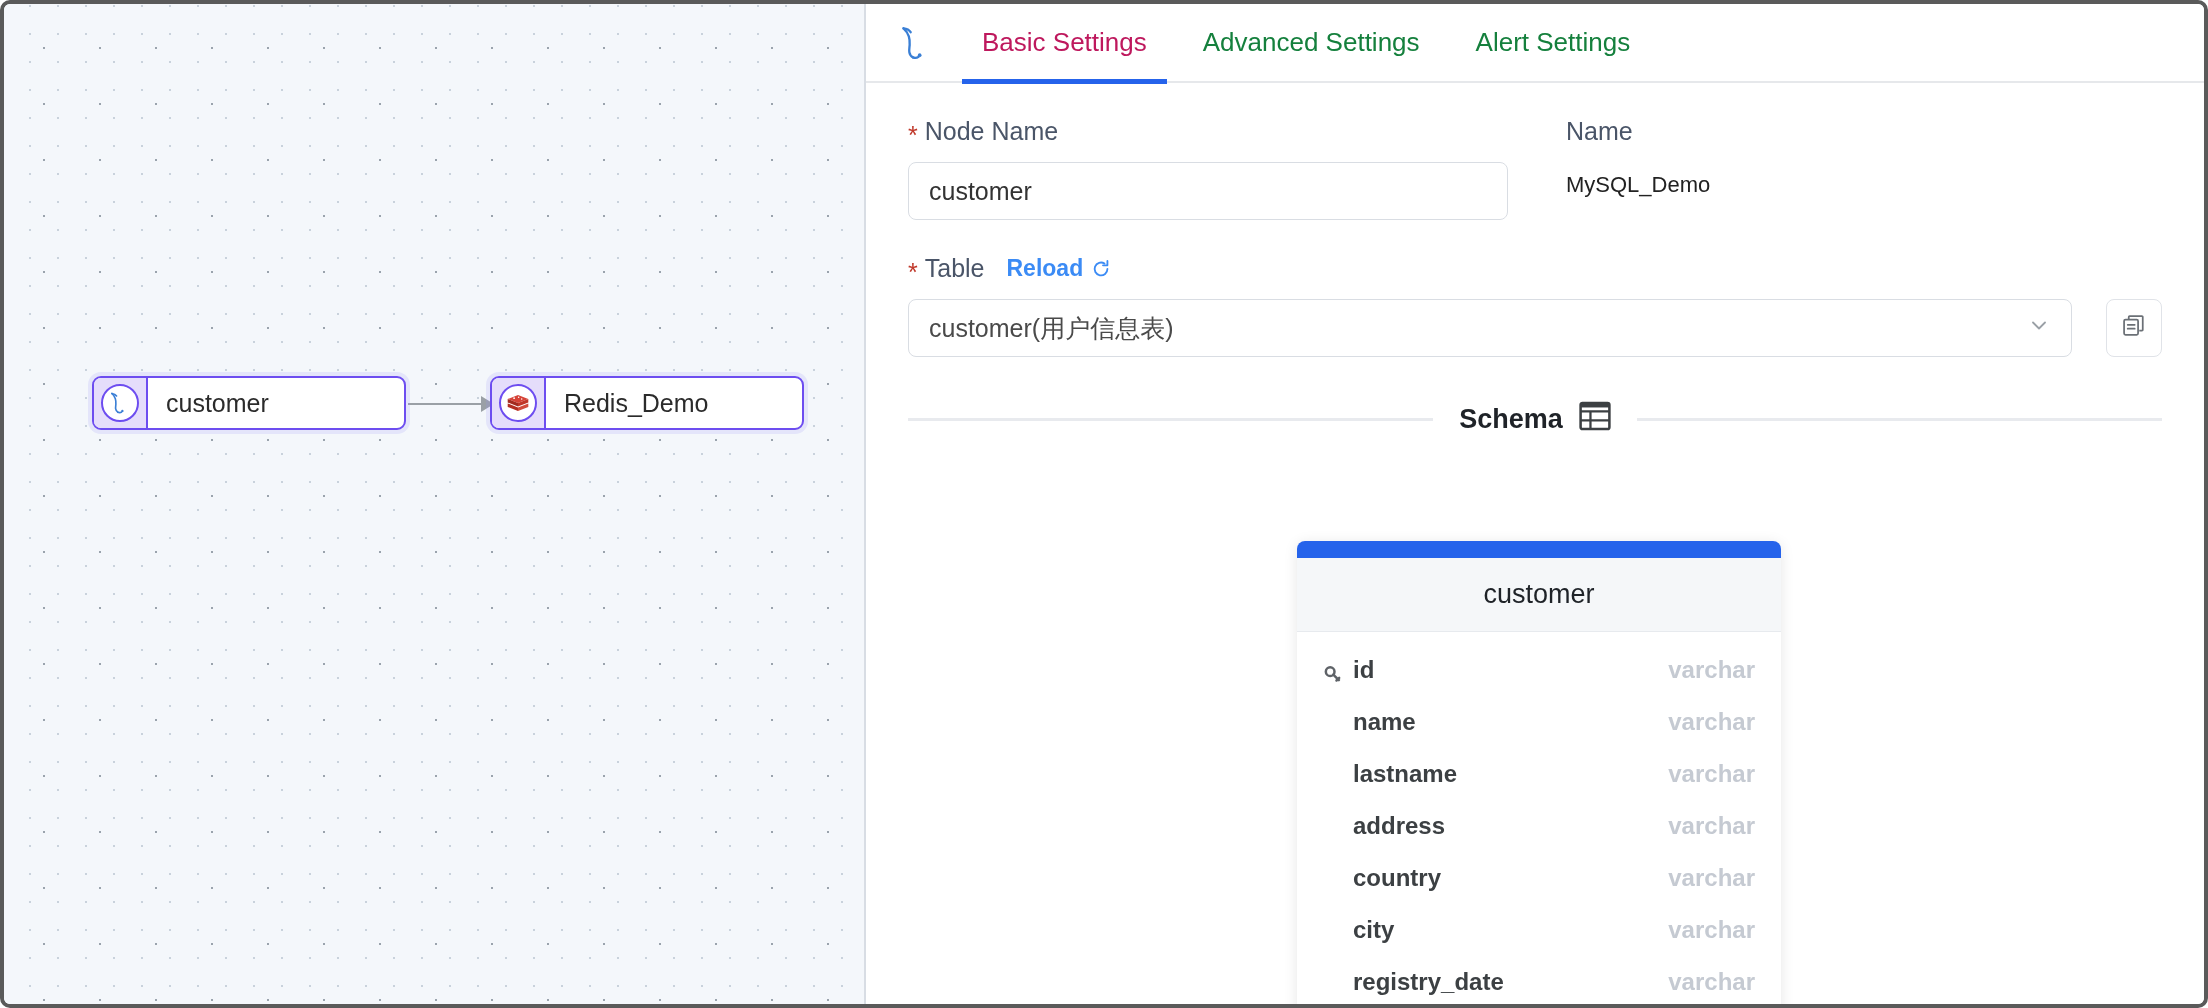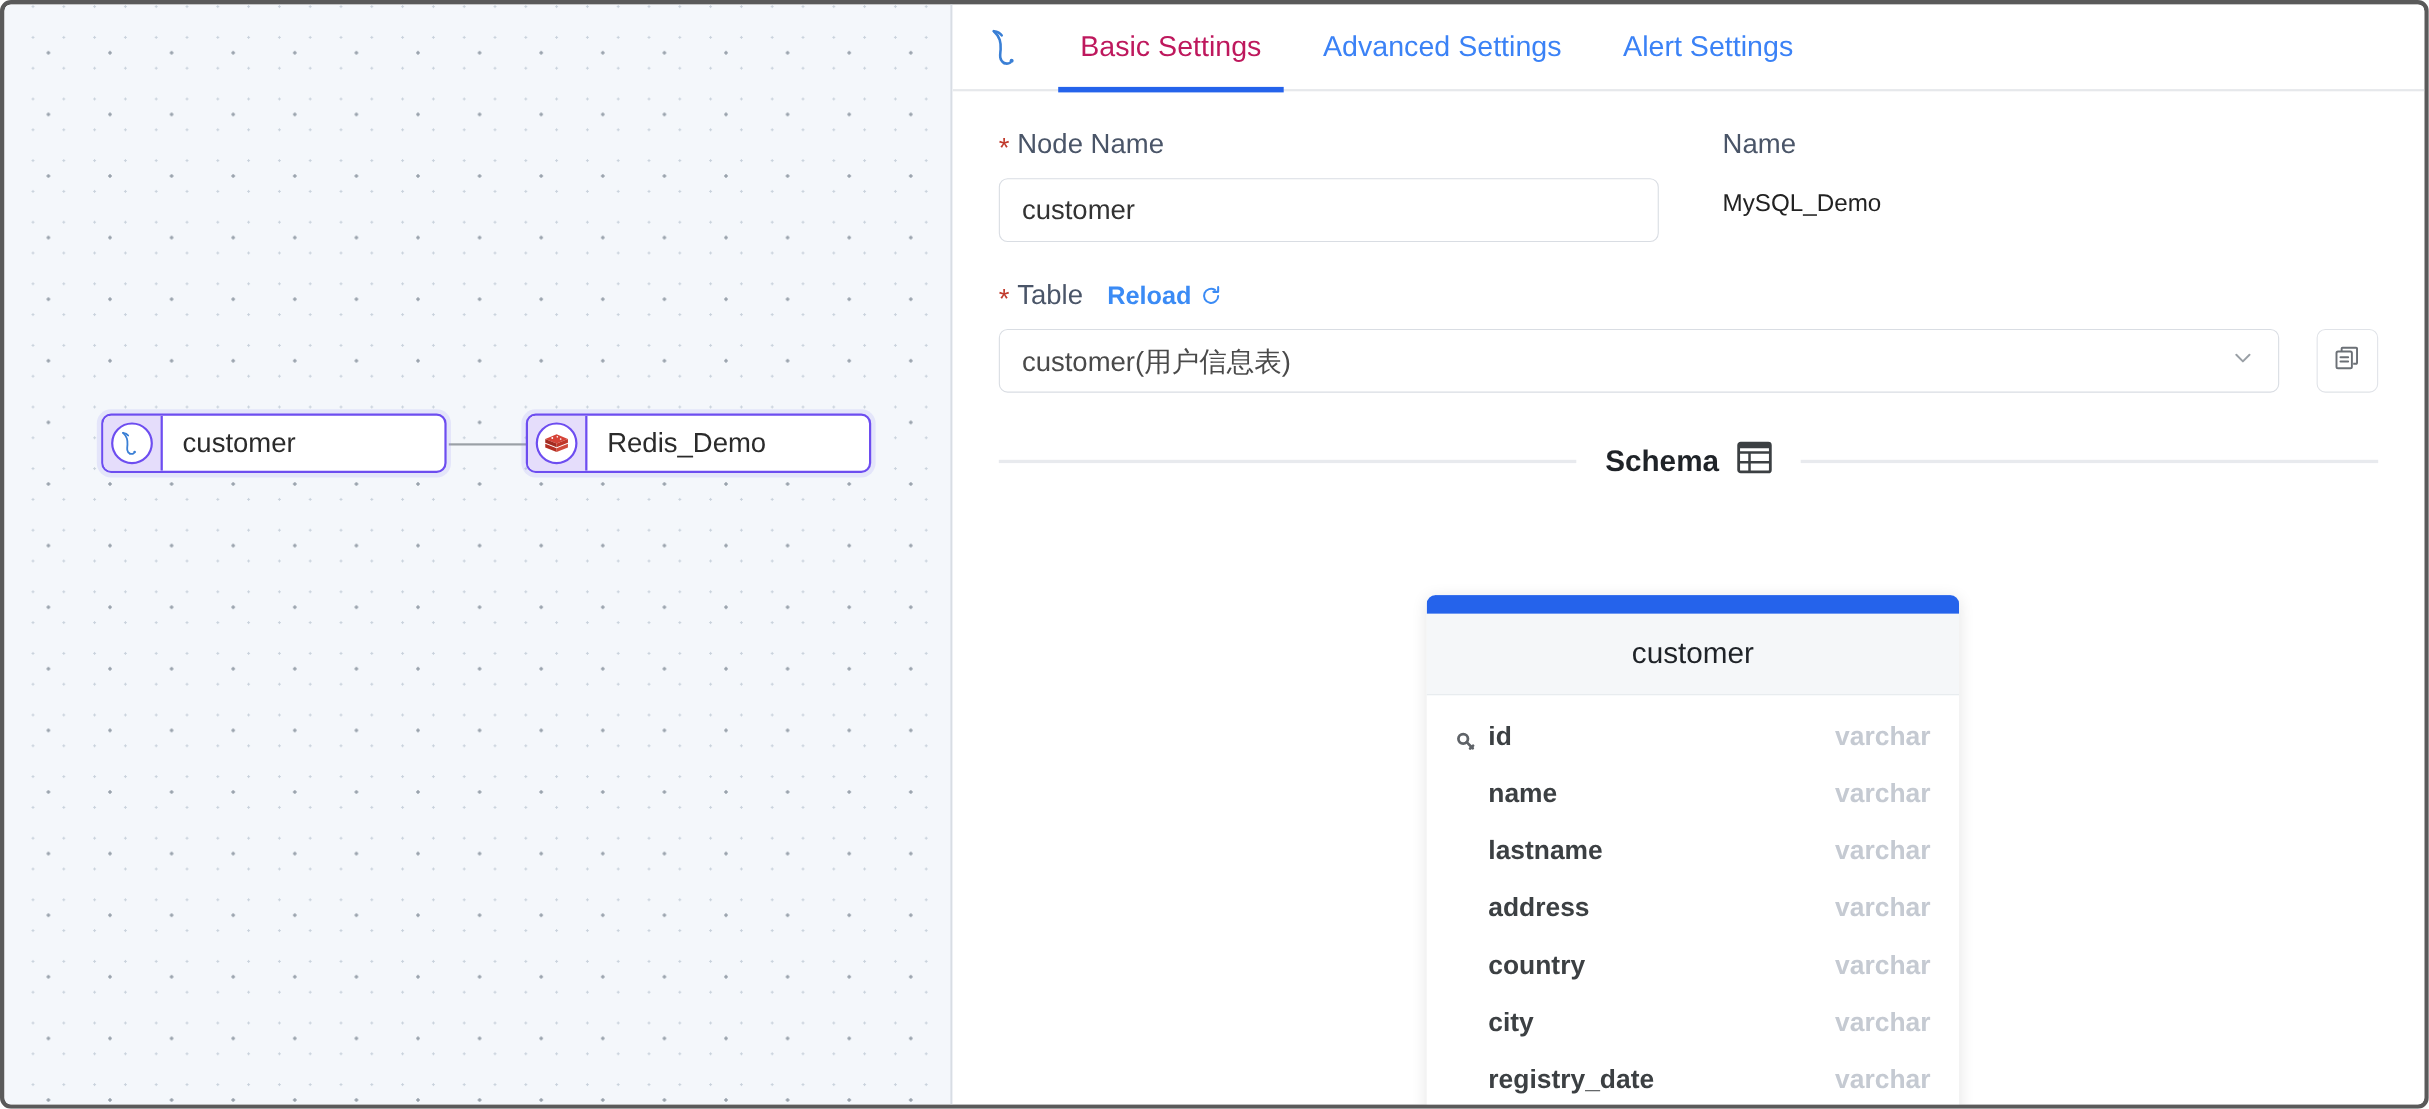--- a/index.html
+++ b/index.html
@@ -64,21 +64,21 @@
   }
   .node-label {
     display: flex;
     align-items: center;
     padding: 0 18px;
     font-size: 25px;
     color: #2b2b2b;
     white-space: nowrap;
   }
   #node-customer { left: 88px; top: 372px; width: 314px; }
-  #node-redis    { left: 474px; top: 372px; width: 314px; }
+  #node-redis    { left: 486px; top: 372px; width: 314px; }
 
   .connector {
     position: absolute;
     left: 404px; top: 396px;
     width: 86px; height: 8px;
     display: flex;
     align-items: center;
   }
   .connector-line {
     height: 2.5px;
@@ -118,21 +118,21 @@
     align-items: center;
     justify-content: center;
   }
   .tab {
     position: relative;
     height: 79px;
     display: flex;
     align-items: center;
     padding: 0 28px;
     font-size: 26px;
-    color: #3b82f6;
+    color: #15803d;
     cursor: pointer;
     white-space: nowrap;
   }
   .tab.active { color: #be185d; }
   .tab.active::after {
     content: "";
     position: absolute;
     left: 8px; right: 8px; bottom: -2px;
     height: 5px;
     background: #2563eb;

